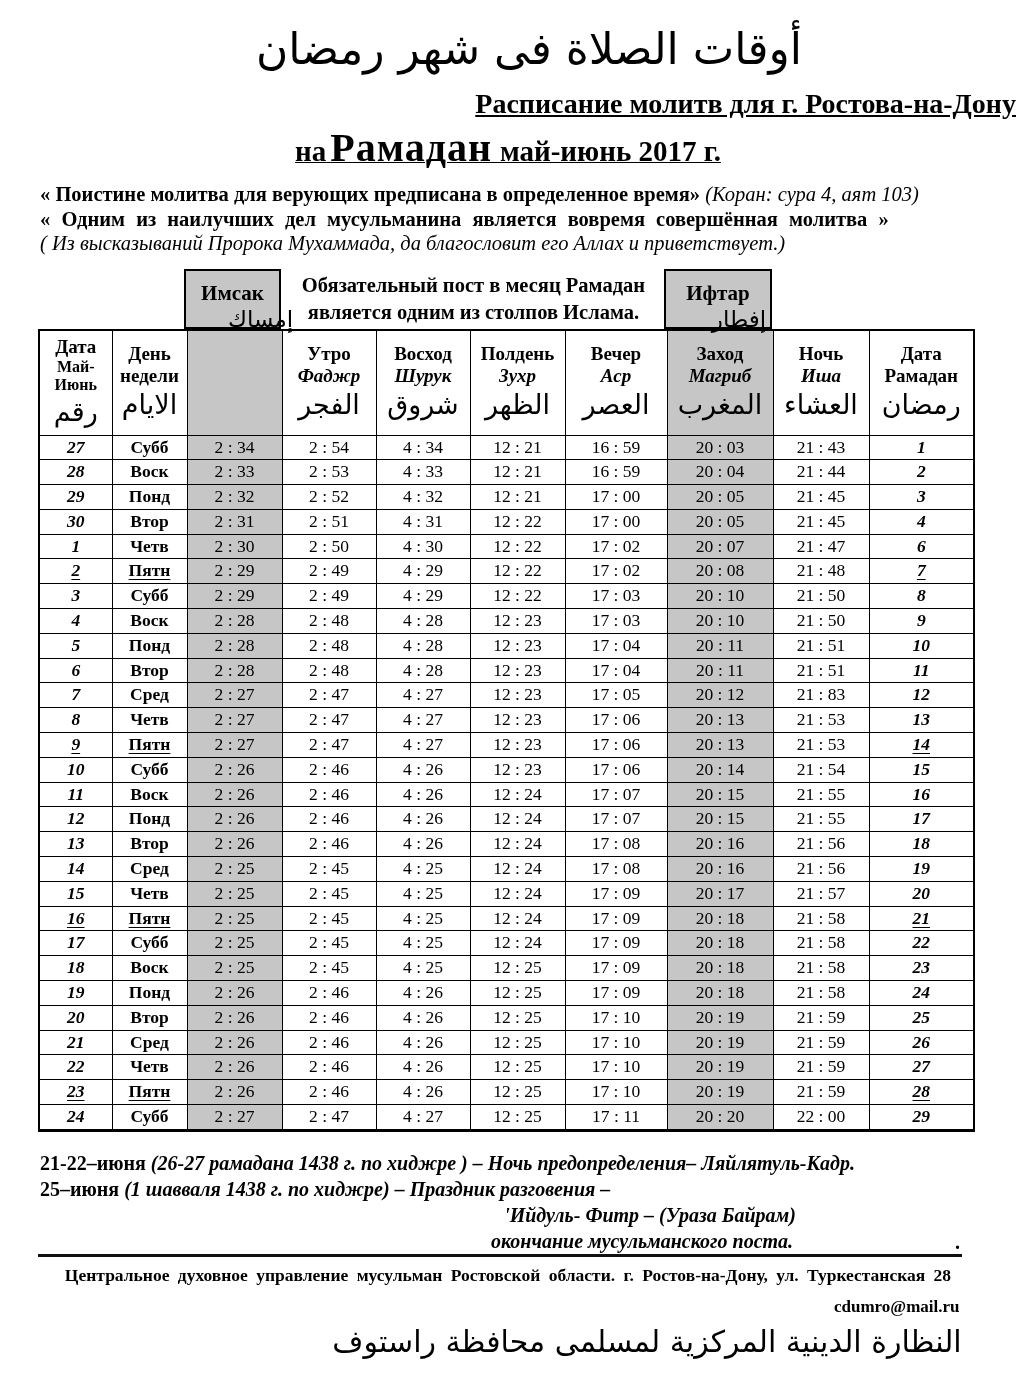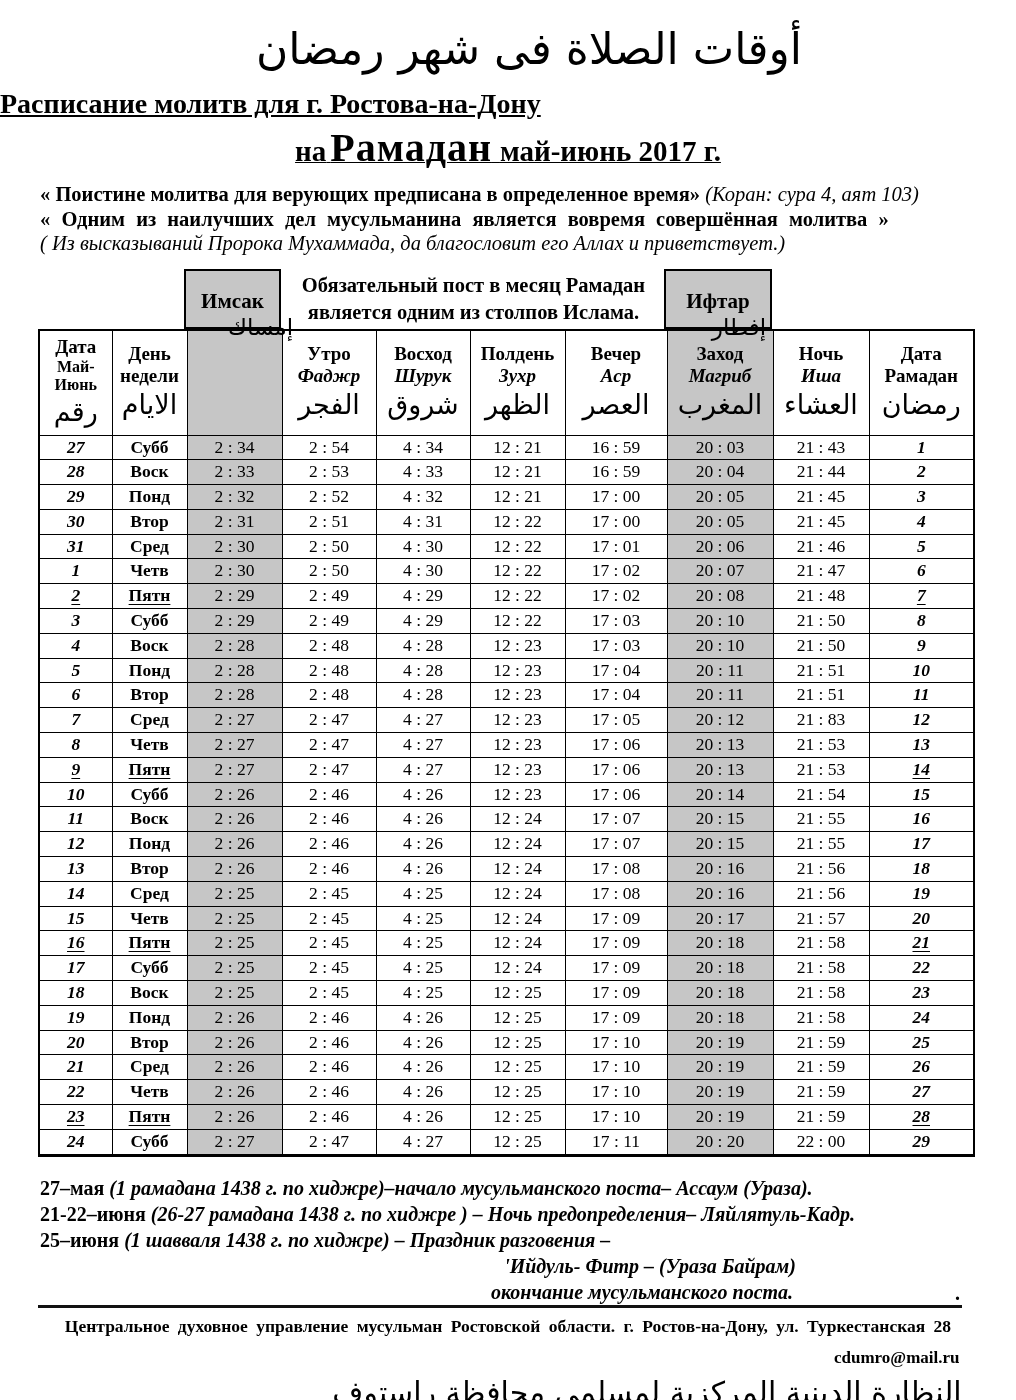--- a/index.html
+++ b/index.html
@@ -3,36 +3,36 @@
 <meta charset="utf-8">
 <style>
   html,body{margin:0;padding:0;}
   body{
     width:1016px;height:1400px;background:#ffffff;color:#000;
     font-family:"Liberation Serif", serif;overflow:hidden;position:relative;
   }
   .ar{font-family:"DejaVu Sans", sans-serif;padding-left:42px;}
   
   .arabic-title{margin-top:12px;text-align:center;font-size:44px;line-height:74px;height:74px;}
-  .title-ru{text-align:left;font-size:28px;font-weight:bold;margin-top:2px;}
+  .title-ru{text-align:right;font-size:28px;font-weight:bold;margin-top:2px;}
   .title-ru span{text-decoration:underline;}
   .subtitle{text-align:center;margin-top:4px;font-weight:bold;height:50px;}
   .subtitle .wrap{text-decoration:underline;}
   .sub-prefix,.sub-suffix{font-size:29px;}
   .sub-ramadan{font-size:40px;letter-spacing:1px;}
   .quote{margin:0 40px;font-size:20.5px;line-height:24.5px;}
   .quote.first{margin-top:8px;}
   .qb{font-weight:bold;}
   .qi{font-style:italic;}
   .q2{font-weight:bold;word-spacing:6px;}
   .q3{font-style:italic;}
   
   .banner{position:relative;margin:13px 0 0 38px;width:935px;height:60px;}
   .gbox{position:absolute;top:0;height:56px;background:#c6c6c6;border:2px solid #000;text-align:center;}
-  .gbox .ru{font-weight:bold;font-size:21px;line-height:25px;margin-top:18px;}
+  .gbox .ru{font-weight:bold;font-size:21px;line-height:25px;margin-top:10px;}
   .gbox .aw{font-size:23px;line-height:27px;}
   .imsak-box{left:146px;width:93px;}
   .iftar-box{left:626px;width:104px;}
   .banner-note{position:absolute;left:243px;top:3px;width:385px;text-align:center;
     font-weight:bold;font-size:20.5px;line-height:27px;}
   
   table.pt{border-collapse:collapse;table-layout:fixed;margin-left:38px;width:935px;
     border:2px solid #000;border-bottom:3px solid #000;}
   table.pt td{border:1px solid #000;text-align:center;padding:0;vertical-align:middle;}
   thead td{height:104px;border-bottom:4px solid #4d4d4d;}
@@ -201,32 +201,20 @@
         <td class="time shade">2 : 31</td>
         <td class="time">2 : 51</td>
         <td class="time">4 : 31</td>
         <td class="time">12 : 22</td>
         <td class="time">17 : 00</td>
         <td class="time shade">20 : 05</td>
         <td class="time">21 : 45</td>
         <td class="num">4</td>
       </tr>
       <tr>
-        <td class="num">31</td>
-        <td class="day">Сред</td>
-        <td class="time shade">2 : 30</td>
-        <td class="time">2 : 50</td>
-        <td class="time">4 : 30</td>
-        <td class="time">12 : 22</td>
-        <td class="time">17 : 01</td>
-        <td class="time shade">20 : 06</td>
-        <td class="time">21 : 46</td>
-        <td class="num">5</td>
-      </tr>
-      <tr>
         <td class="num">1</td>
         <td class="day">Четв</td>
         <td class="time shade">2 : 30</td>
         <td class="time">2 : 50</td>
         <td class="time">4 : 30</td>
         <td class="time">12 : 22</td>
         <td class="time">17 : 02</td>
         <td class="time shade">20 : 07</td>
         <td class="time">21 : 47</td>
         <td class="num">6</td>
@@ -504,24 +492,20 @@
         <td class="time">12 : 25</td>
         <td class="time">17 : 11</td>
         <td class="time shade">20 : 20</td>
         <td class="time">22 : 00</td>
         <td class="num">29</td>
       </tr>
     </tbody>
 </table>
 
 <div class="notes">
-  <div>
-    <span class="nlead">27–мая</span>
-    <span class="nrest">(1 рамадана 1438 г. по хиджре)–начало мусульманского поста– Ассаум (Ураза).</span>
-  </div>
   <div>
     <span class="nlead">21-22–июня</span>
     <span class="nrest">(26-27 рамадана 1438 г. по хиджре ) – Ночь предопределения– Ляйлятуль-Кадр.</span>
   </div>
   <div>
     <span class="nlead">25–июня</span>
     <span class="nrest">(1 шавваля 1438 г. по хиджре) – Праздник разговения –</span>
   </div>
   <div class="ncenter">'Ийдуль- Фитр – (Ураза Байрам)</div>
 </div>

